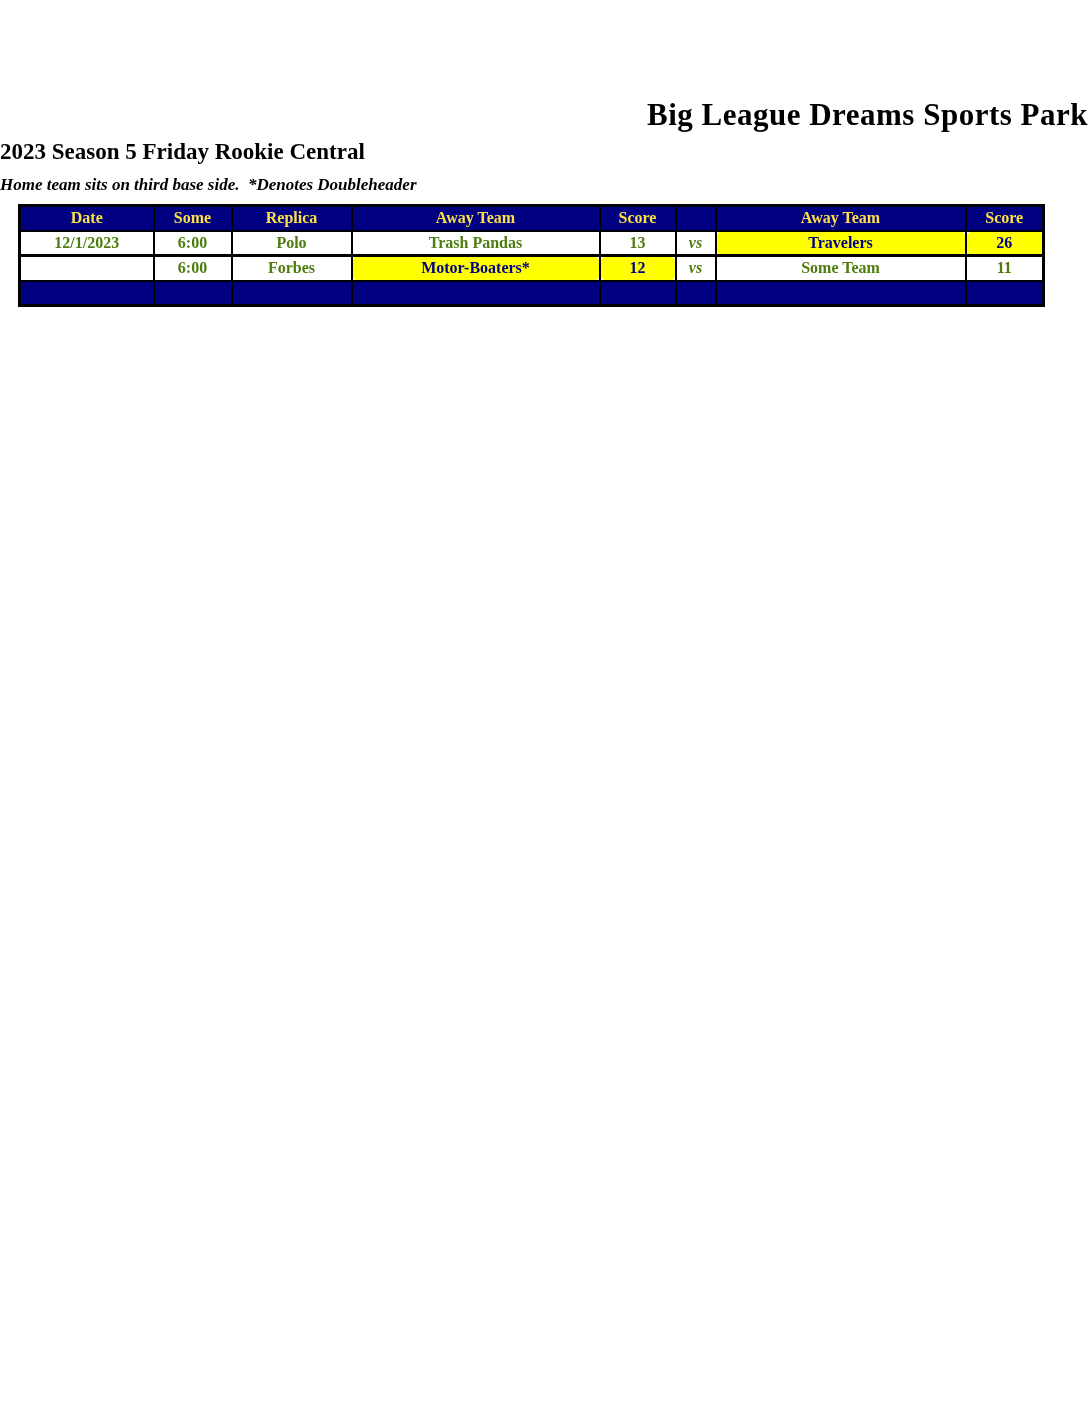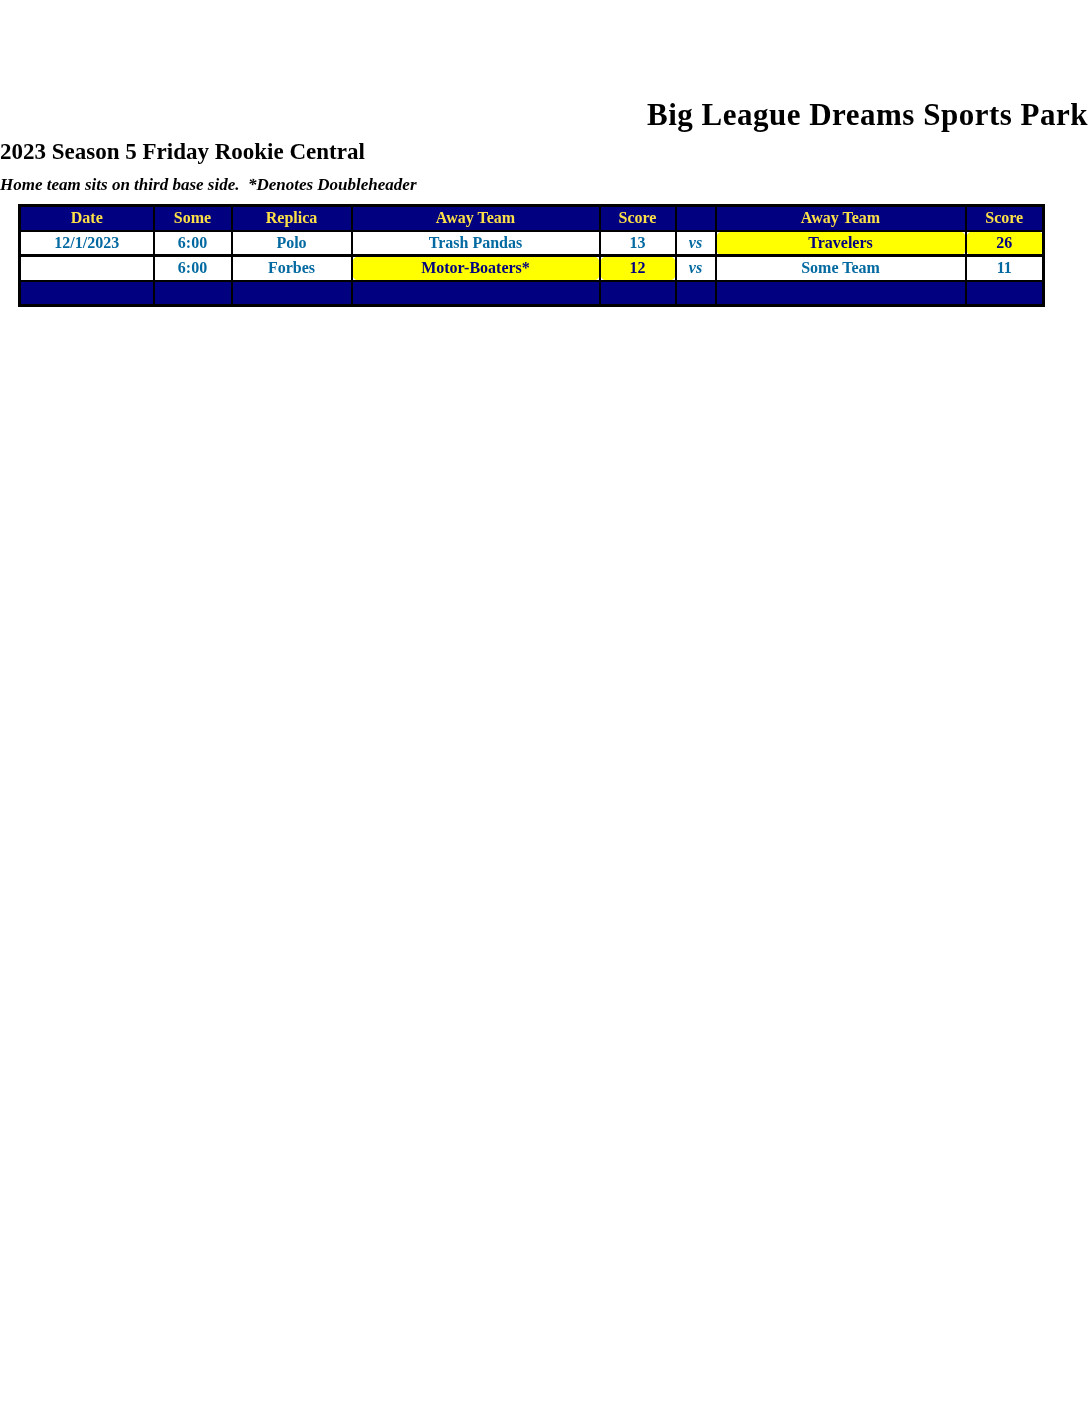--- a/index.html
+++ b/index.html
@@ -61,21 +61,21 @@
     font-weight: bold;
     overflow: hidden;
     white-space: nowrap;
   }
   table.schedule thead th {
     background: var(--navy);
     color: #fde047;
   }
   table.schedule td {
     background: #ffffff;
-    color: #0369a1;
+    color: #4d7c0f;
   }
   table.schedule td.win {
     background: var(--yellow);
     color: var(--navy);
     border-radius: 8px;
   }
   table.schedule td.vs {
     font-style: italic;
   }
   table.schedule tbody#data-rows tr:first-child td {

